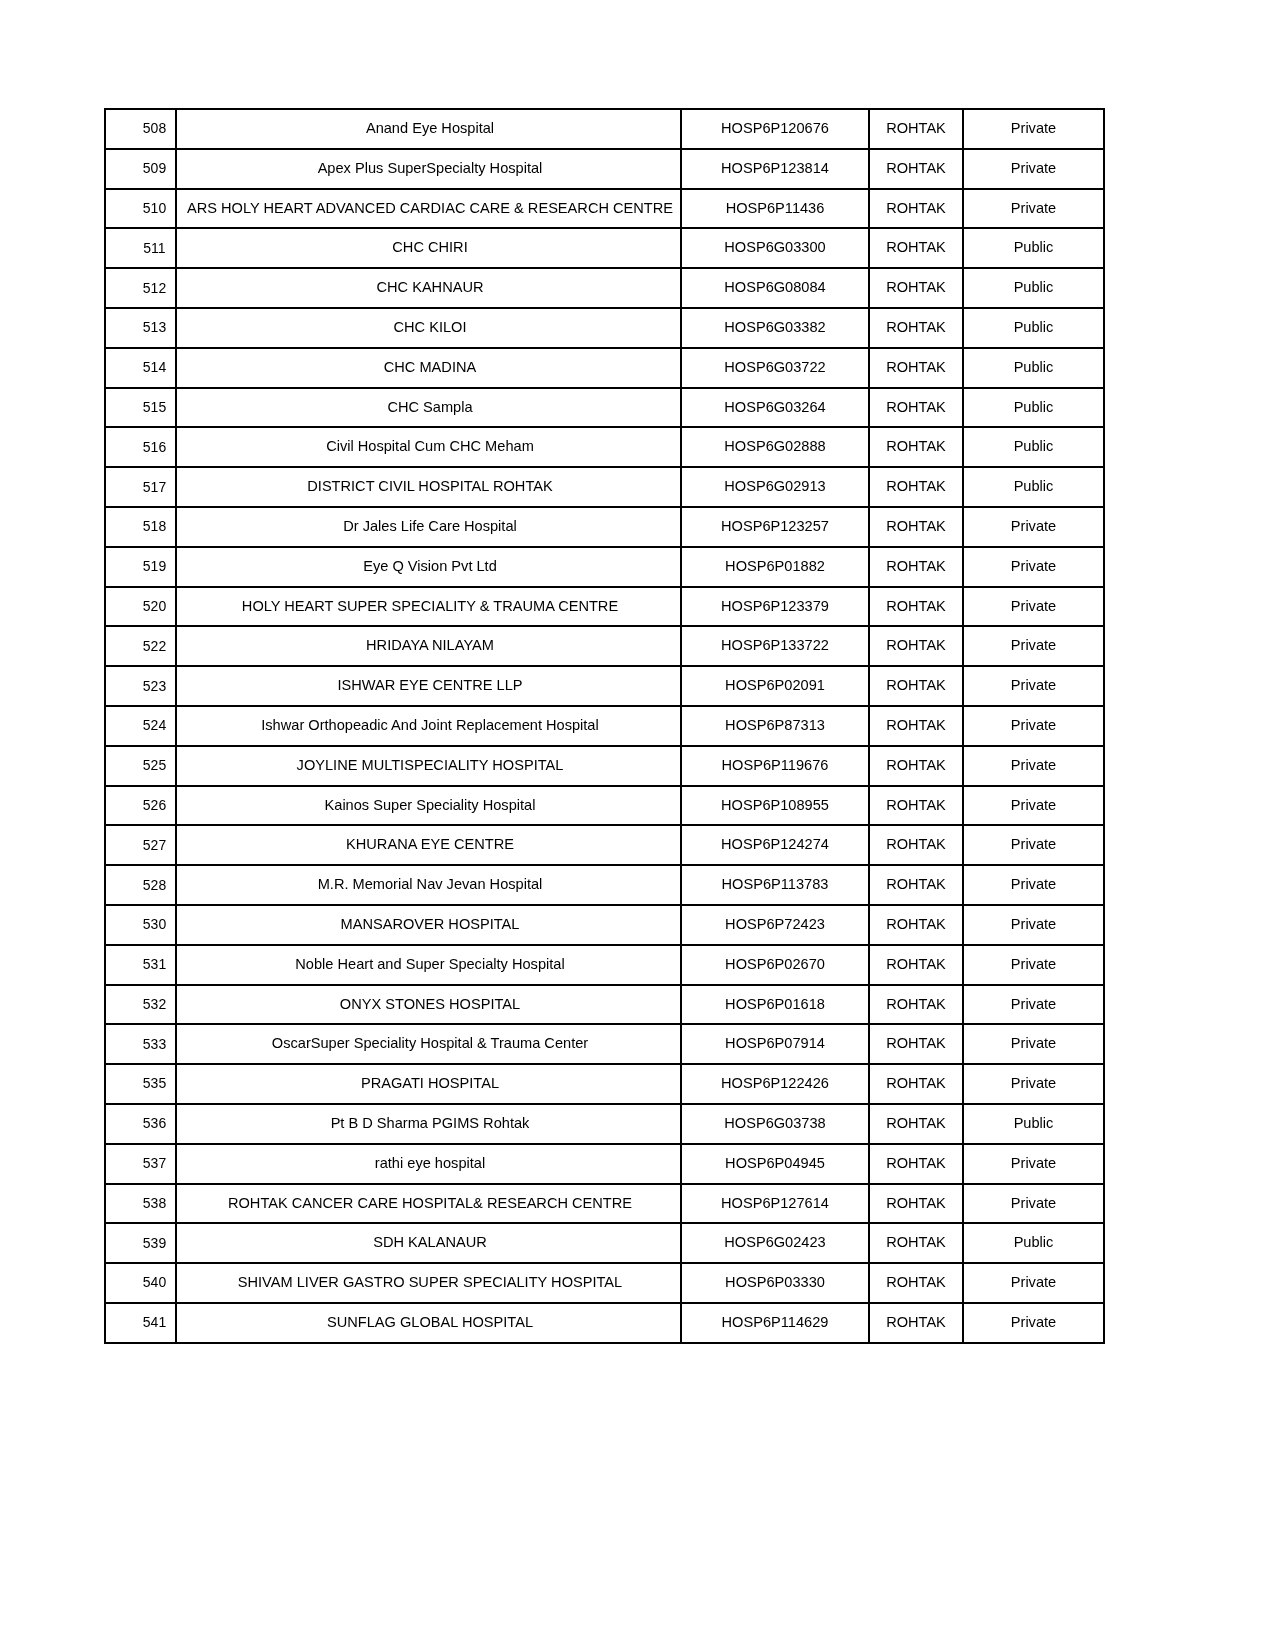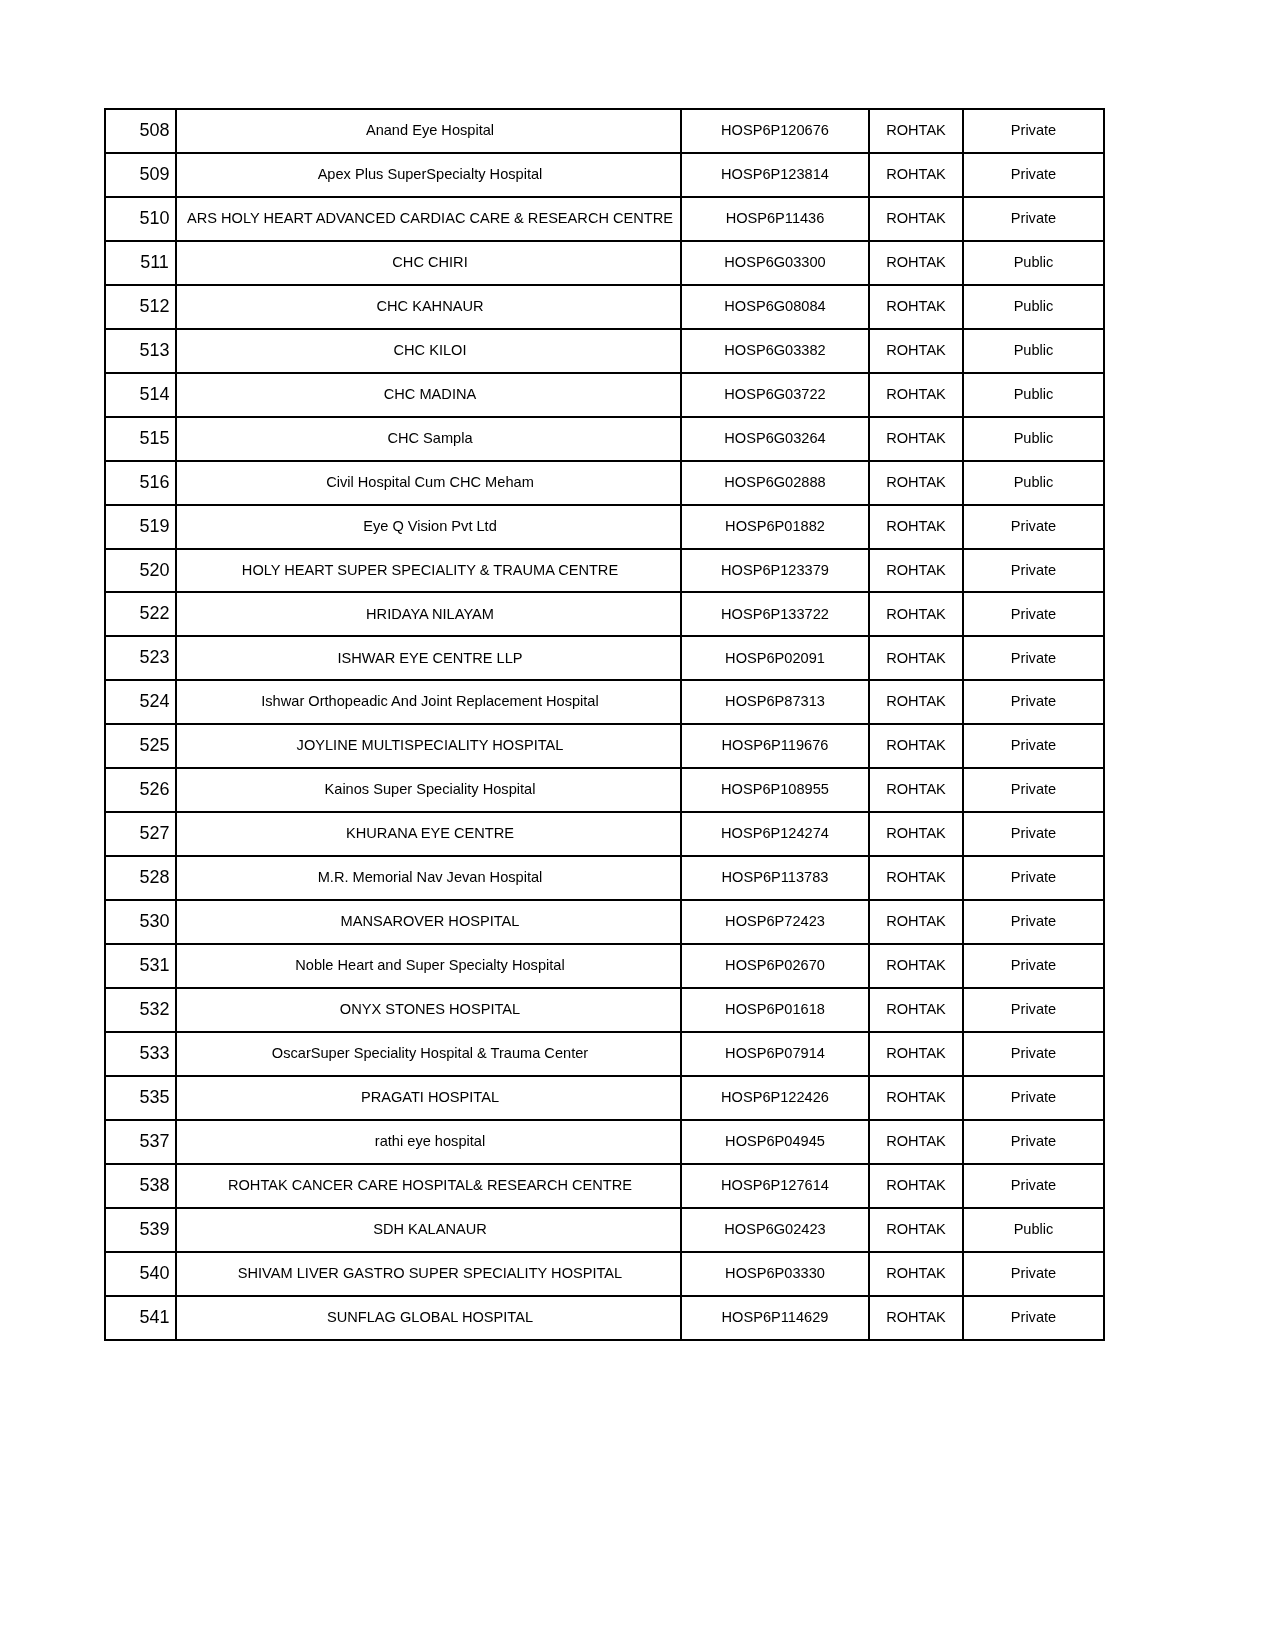--- a/index.html
+++ b/index.html
@@ -45,21 +45,21 @@
     line-height: 1.22;
     text-align: center;
     vertical-align: middle;
     padding: 10px 3px;
     height: 19px;
     box-sizing: border-box;
     word-wrap: break-word;
     overflow-wrap: break-word;
   }
   table.hospital-table td.cell-sr {
-    font-size: 18px;
+    font-size: 14px;
     padding-left: 31px;
   }
   table.hospital-table td.cell-name {
     padding-left: 6px;
   }
   table.hospital-table td.cell-code,
   table.hospital-table td.cell-city,
   table.hospital-table td.cell-type {
     white-space: nowrap;
   }
@@ -135,20 +135,34 @@
             <td class="cell-type">Public</td>
           </tr>
           <tr>
             <td class="cell-sr">516</td>
             <td class="cell-name">Civil Hospital Cum CHC Meham</td>
             <td class="cell-code">HOSP6G02888</td>
             <td class="cell-city">ROHTAK</td>
             <td class="cell-type">Public</td>
           </tr>
           <tr>
+            <td class="cell-sr">517</td>
+            <td class="cell-name">DISTRICT CIVIL HOSPITAL ROHTAK</td>
+            <td class="cell-code">HOSP6G02913</td>
+            <td class="cell-city">ROHTAK</td>
+            <td class="cell-type">Public</td>
+          </tr>
+          <tr>
+            <td class="cell-sr">518</td>
+            <td class="cell-name">Dr Jales Life Care Hospital</td>
+            <td class="cell-code">HOSP6P123257</td>
+            <td class="cell-city">ROHTAK</td>
+            <td class="cell-type">Private</td>
+          </tr>
+          <tr>
             <td class="cell-sr">519</td>
             <td class="cell-name">Eye Q Vision Pvt Ltd</td>
             <td class="cell-code">HOSP6P01882</td>
             <td class="cell-city">ROHTAK</td>
             <td class="cell-type">Private</td>
           </tr>
           <tr>
             <td class="cell-sr">520</td>
             <td class="cell-name">HOLY HEART SUPER SPECIALITY &amp; TRAUMA CENTRE</td>
             <td class="cell-code">HOSP6P123379</td>
@@ -231,20 +245,27 @@
             <td class="cell-code">HOSP6P07914</td>
             <td class="cell-city">ROHTAK</td>
             <td class="cell-type">Private</td>
           </tr>
           <tr>
             <td class="cell-sr">535</td>
             <td class="cell-name">PRAGATI HOSPITAL</td>
             <td class="cell-code">HOSP6P122426</td>
             <td class="cell-city">ROHTAK</td>
             <td class="cell-type">Private</td>
+          </tr>
+          <tr>
+            <td class="cell-sr">536</td>
+            <td class="cell-name">Pt B D Sharma PGIMS Rohtak</td>
+            <td class="cell-code">HOSP6G03738</td>
+            <td class="cell-city">ROHTAK</td>
+            <td class="cell-type">Public</td>
           </tr>
           <tr>
             <td class="cell-sr">537</td>
             <td class="cell-name">rathi eye hospital</td>
             <td class="cell-code">HOSP6P04945</td>
             <td class="cell-city">ROHTAK</td>
             <td class="cell-type">Private</td>
           </tr>
           <tr>
             <td class="cell-sr">538</td>

